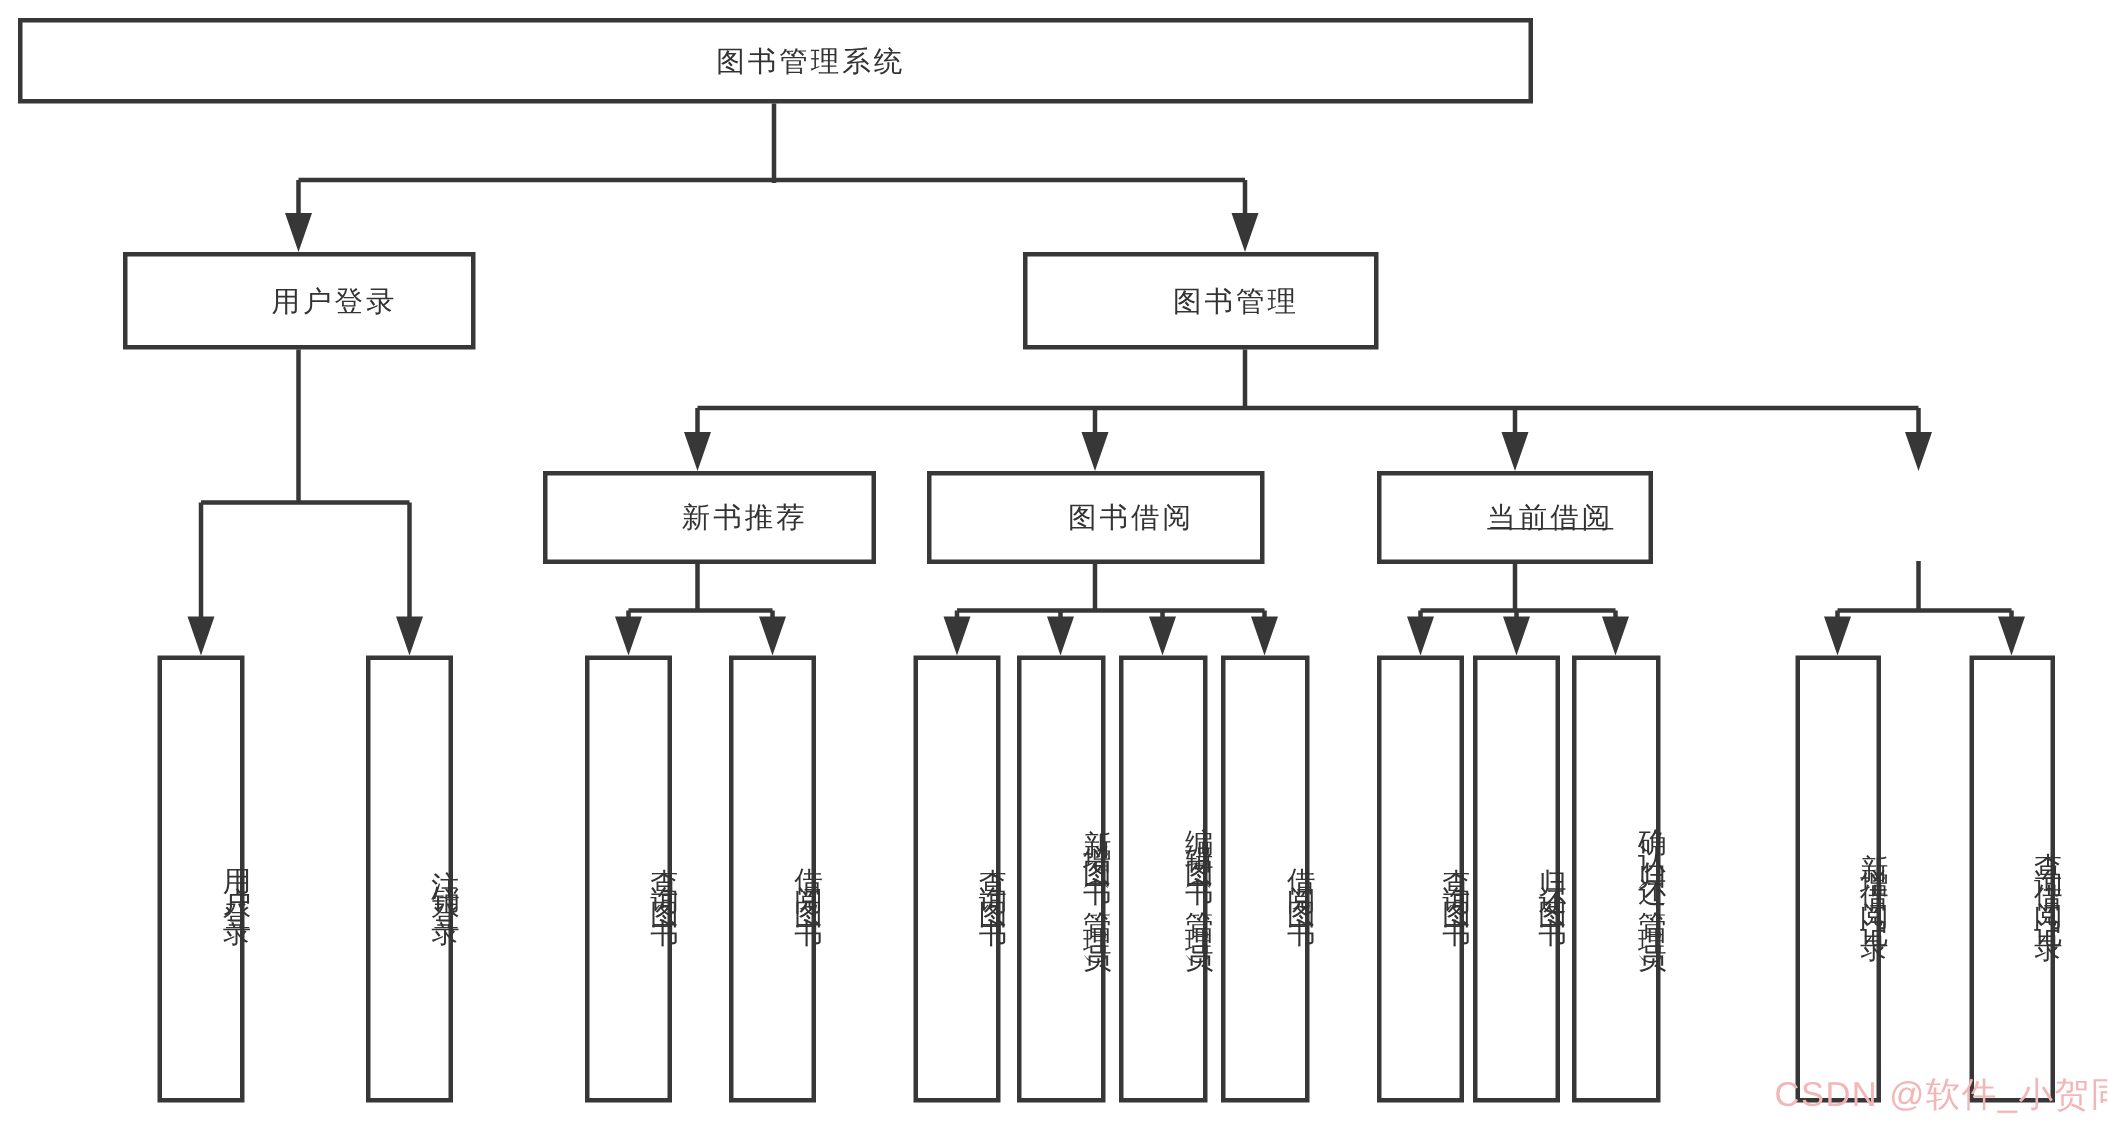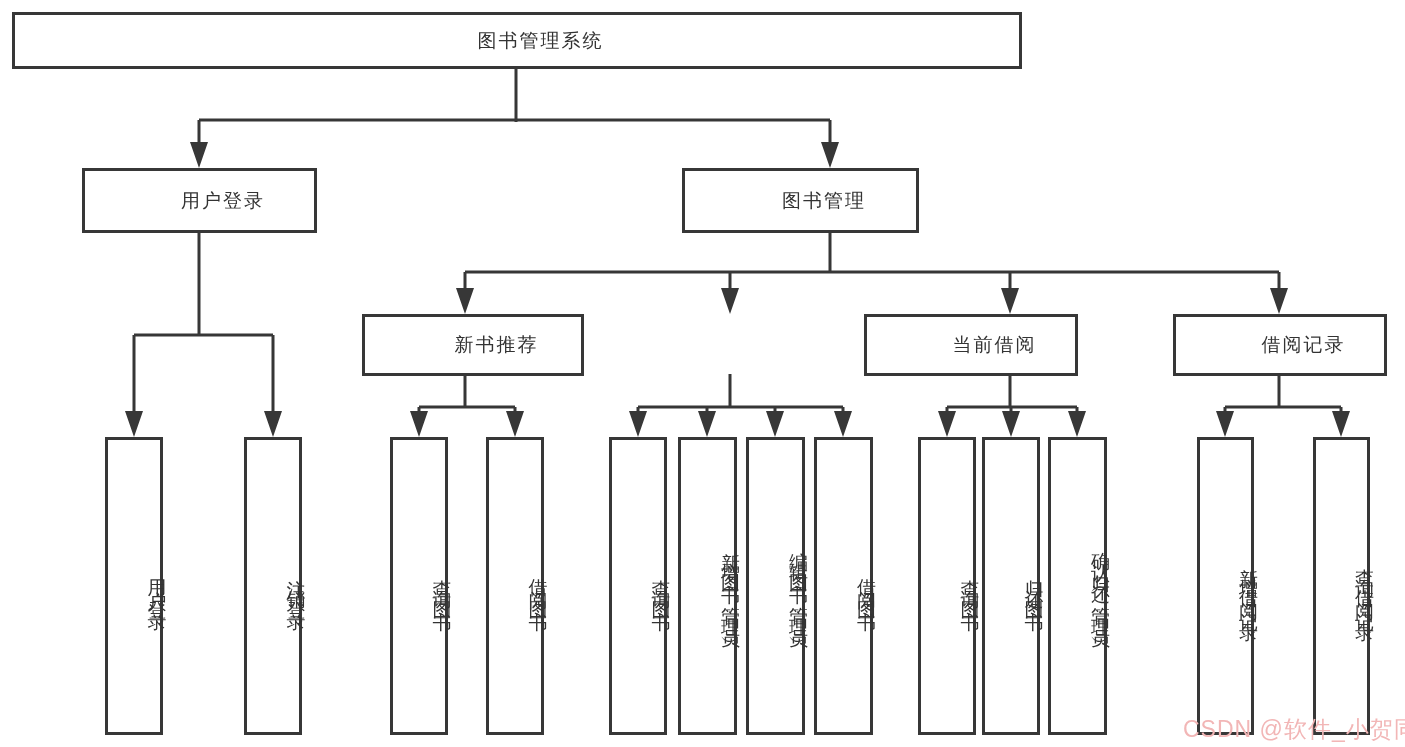--- a/index.html
+++ b/index.html
@@ -90,22 +90,22 @@
          M1216,411 L1234,411 L1225,437 Z
          M1332,411 L1350,411 L1341,437 Z" fill="#373737" stroke="none"></path>
   </svg>
 
   <div class="node" style="left:12px; top:12px; width:1010px; height:57px;">图书管理系统</div>
 
   <div class="node" style="left:82px; top:168px; width:235px; height:65px;">用户登录</div>
   <div class="node" style="left:682px; top:168px; width:237px; height:65px;">图书管理</div>
 
   <div class="node" style="left:362px; top:314px; width:222px; height:62px;">新书推荐</div>
-  <div class="node" style="left:864px; top:314px; width:214px; height:62px;">当前借阅</div>
-  <div class="node" style="left:1173px; top:314px; width:214px; height:62px;">借阅记录</div>
+  <div class="node" style="left:618px; top:314px; width:225px; height:62px;">图书借阅</div>
+  <div class="node" style="left:918px; top:314px; width:184px; height:62px;text-decoration:underline;">当前借阅</div>
 
   <div class="node leaf" style="left:105px; top:437px; width:58px; height:298px;">
     <span class="vtext">用户登录</span>
   </div>
   <div class="node leaf" style="left:244px; top:437px; width:58px; height:298px;">
     <span class="vtext">注销登录</span>
   </div>
 
   <div class="node leaf" style="left:390px; top:437px; width:58px; height:298px;">
     <span class="vtext">查询图书</span>

